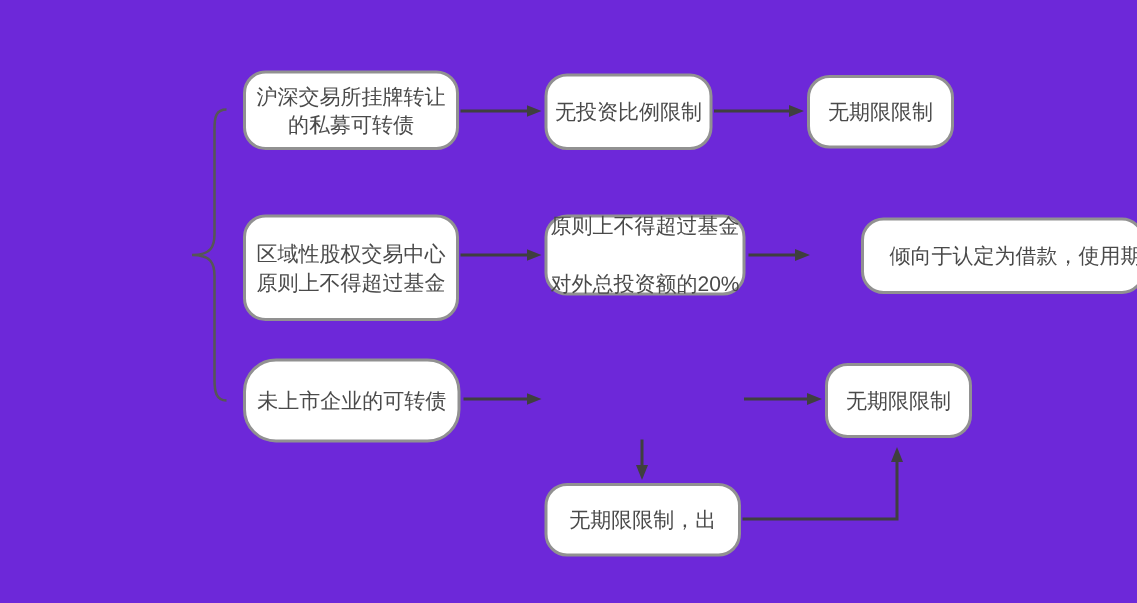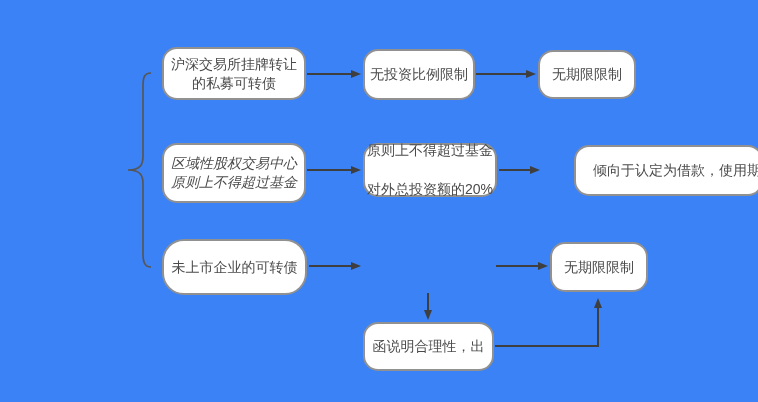--- a/index.html
+++ b/index.html
@@ -4,21 +4,21 @@
 <style>
   html, body {
     margin: 0;
     padding: 0;
     background: #000000;
   }
   .canvas {
     position: relative;
     width: 758px;
     height: 402px;
-    background: #3b82f6;
+    background: #6d28d9;
     overflow: hidden;
     font-family: "Liberation Sans", "DejaVu Sans", sans-serif;
   }
   .connectors {
     position: absolute;
     left: 0;
     top: 0;
     width: 758px;
     height: 402px;
   }
@@ -62,41 +62,41 @@
     <line x1="496" y1="266" x2="539" y2="266" stroke="#3f3f3f" stroke-width="2" marker-end="url(#ah)"></line>
     <line x1="428" y1="293" x2="428" y2="311" stroke="#3f3f3f" stroke-width="2" marker-end="url(#ah)"></line>
     <path d="M495,346 L598,346 L598,307" fill="none" stroke="#3f3f3f" stroke-width="2" marker-end="url(#ah)"></path>
   </svg>
 
   <div class="node" style="left:162px; top:47px; width:144px; height:53px;">
     <span class="ln">沪深交易所挂牌转让</span>
     <span class="ln">的私募可转债</span>
   </div>
 
-  <div class="node" style="left:162px; top:143px; width:144px; height:60px;font-style:italic;">
+  <div class="node" style="left:162px; top:143px; width:144px; height:71px;">
     <span class="ln">区域性股权交易中心</span>
     <span class="ln">原则上不得超过基金</span>
   </div>
 
   <div class="node" style="left:162px; top:239px; width:145px; height:56px;border-radius:22px;">
     <span class="ln">未上市企业的可转债</span>
   </div>
 
   <div class="node" style="left:363px; top:49px; width:112px; height:51px;">
     <span class="ln">无投资比例限制</span>
   </div>
 
   <div class="node" style="left:363px; top:143px; width:134px; height:54px;gap:20px;">
     <span class="ln">原则上不得超过基金</span>
     <span class="ln">对外总投资额的20%</span>
   </div>
 
 
   <div class="node" style="left:363px; top:322px; width:131px; height:49px;">
-    <span class="ln">函说明合理性，出</span>
+    <span class="ln">无期限限制，出</span>
   </div>
 
   <div class="node" style="left:538px; top:50px; width:98px; height:49px;">
     <span class="ln">无期限限制</span>
   </div>
 
   <div class="node" style="left:574px; top:145px; width:189px; height:51px;align-items:flex-end;">
     <span class="ln">倾向于认定为借款，使用期</span>
   </div>
 

